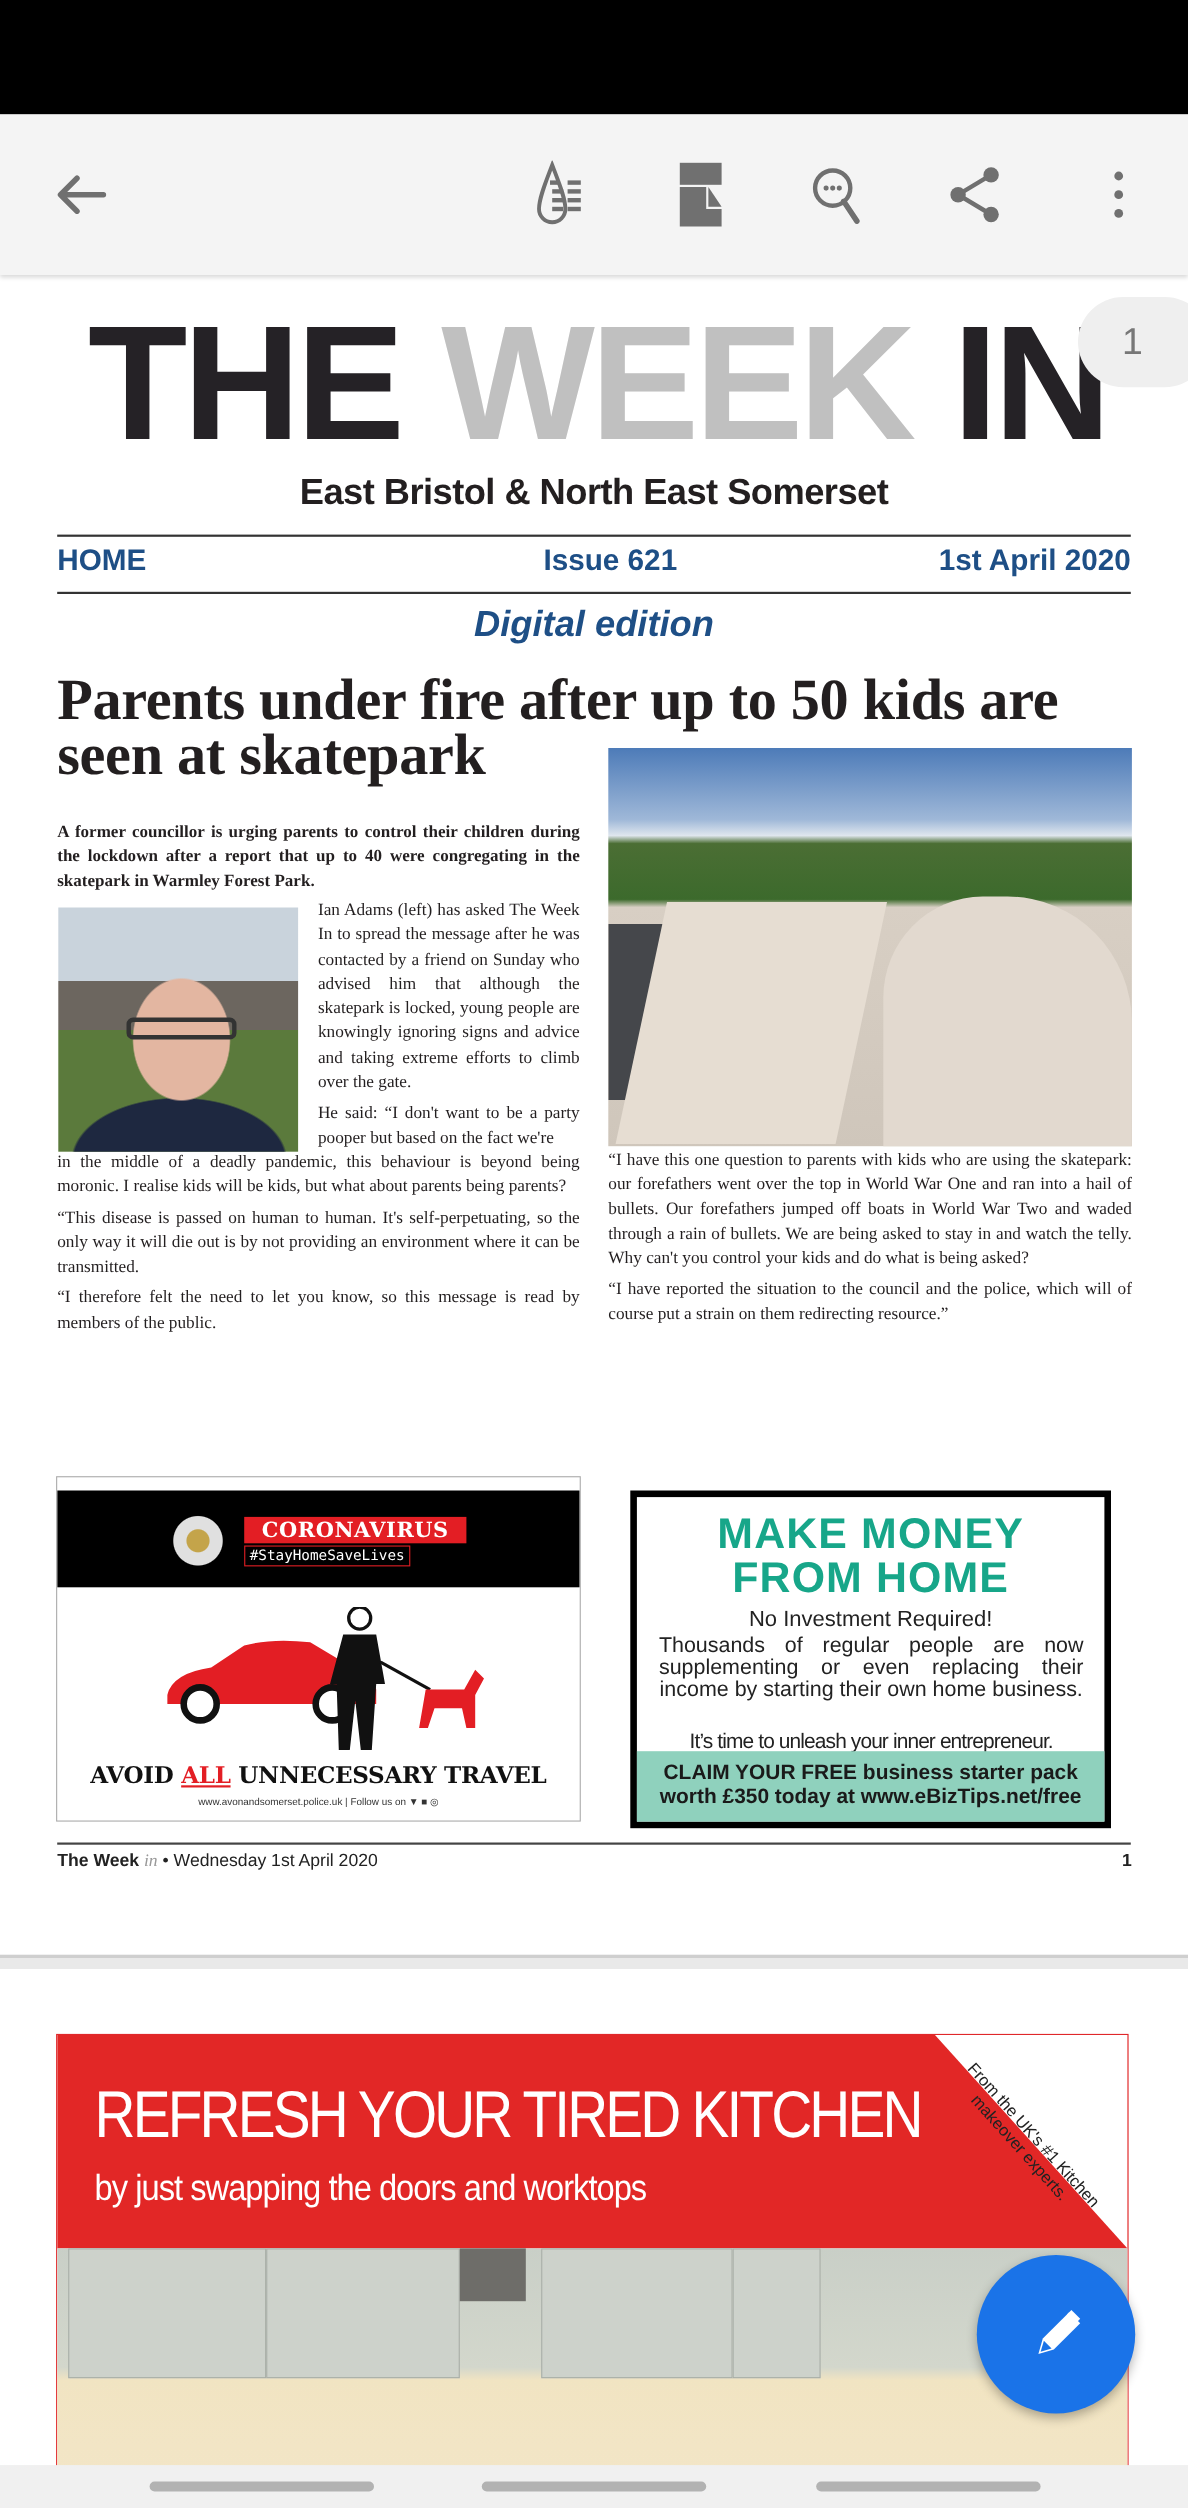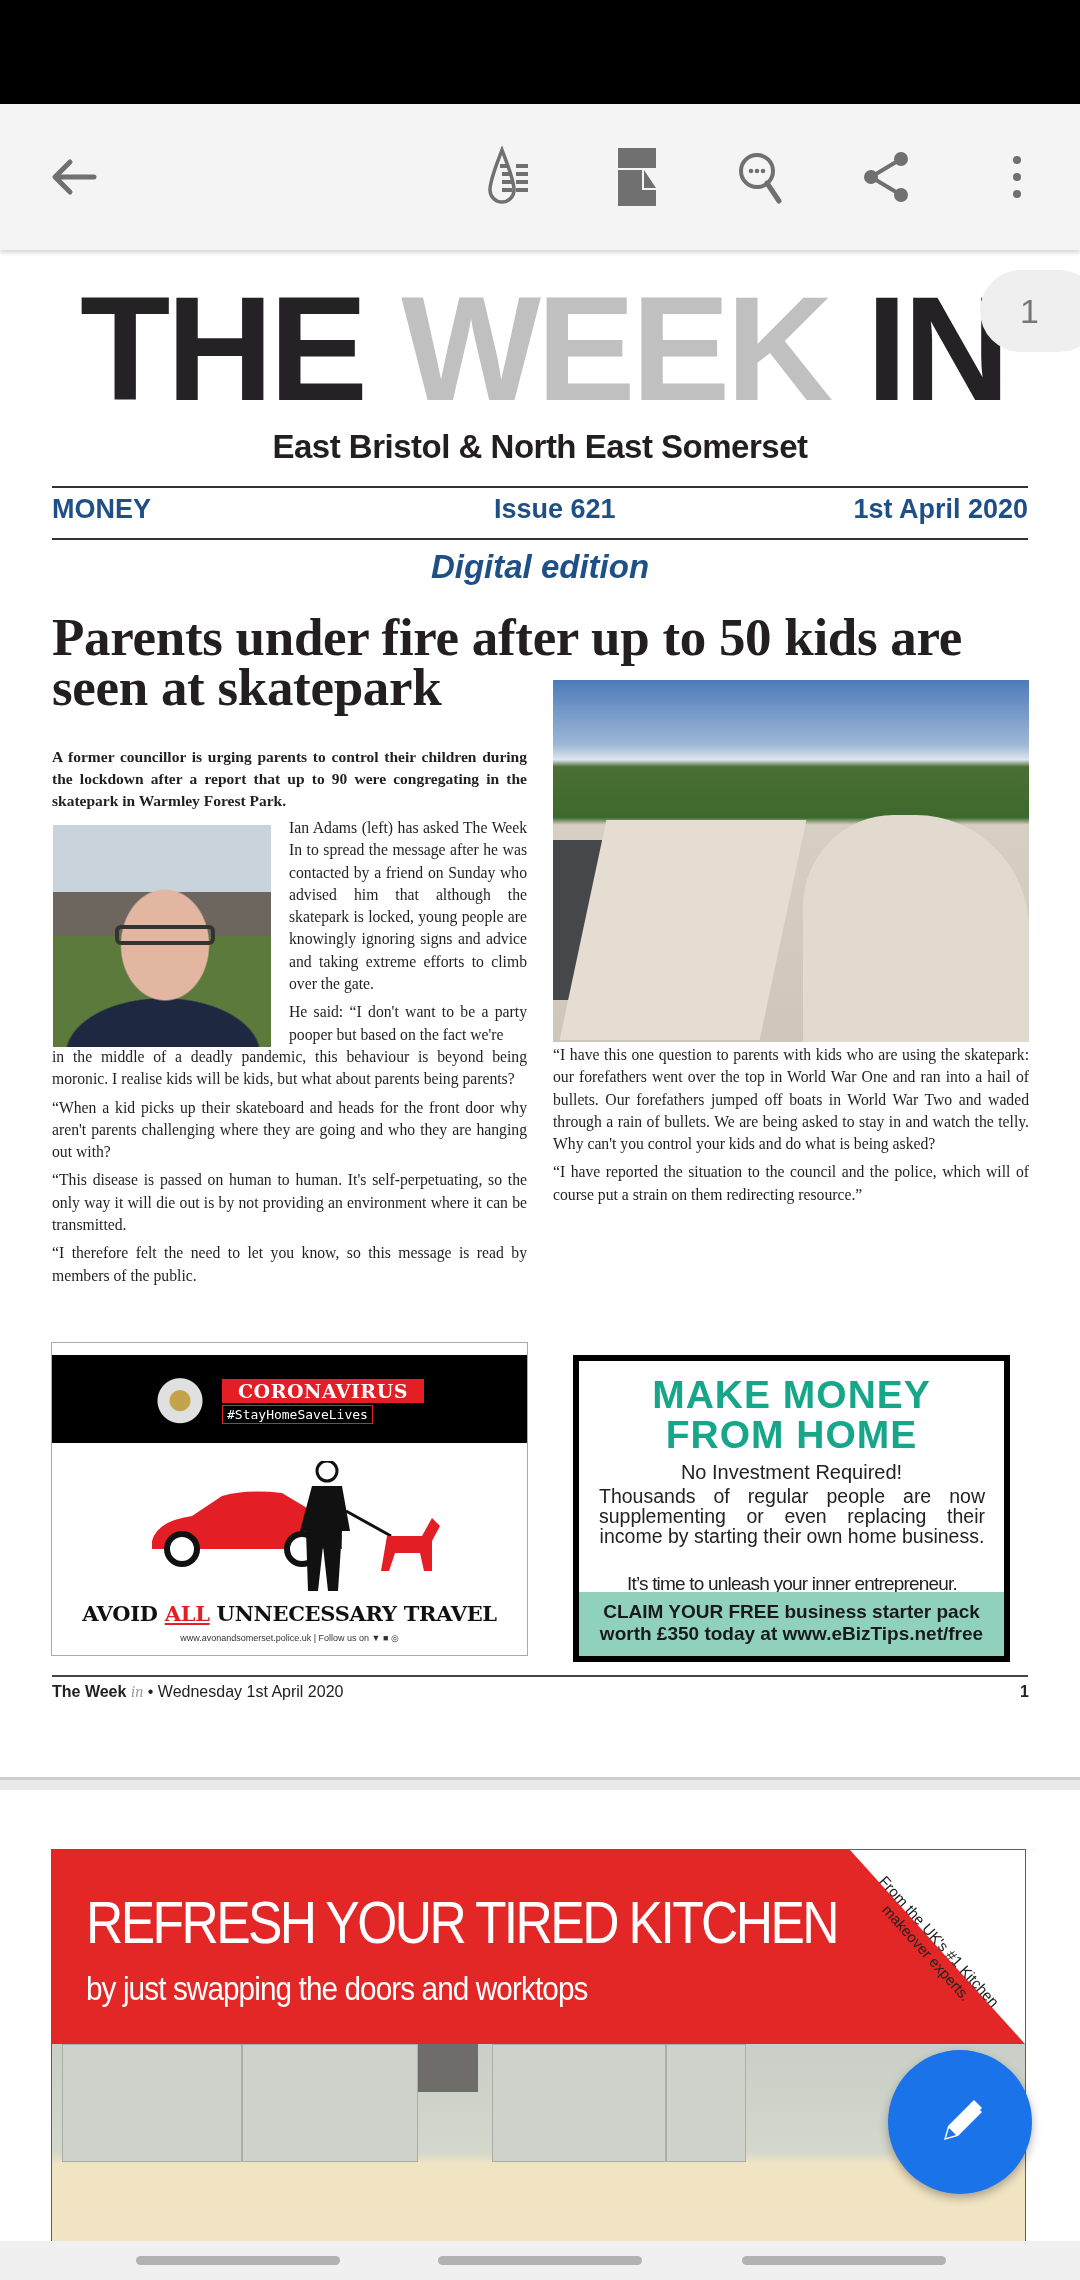--- a/index.html
+++ b/index.html
@@ -155,43 +155,42 @@
 
 <div class="page"></div>
 
 <div class="page-indicator">1</div>
 
 <div class="masthead"><span class="dark">THE </span><span class="light">WEEK</span><span class="dark"> IN</span></div>
 
 <div class="region">East Bristol &amp; North East Somerset</div>
 <div class="rule" style="top:486px;"></div>
 <div class="issue-row">
-  <span style="left:0;">MONEY</span>
+  <span style="left:0;">HOME</span>
   <span style="left:442px;">Issue 621</span>
   <span style="right:0;">1st April 2020</span>
 </div>
 <div class="rule" style="top:538px;"></div>
 <div class="digital">Digital edition</div>
 
 <h1 class="headline">Parents under fire after up to 50 kids are seen at skatepark</h1>
 
-<div class="standfirst serif">A former councillor is urging parents to control their children during the lockdown after a report that up to 90 were congregating in the skatepark in Warmley Forest Park.</div>
+<div class="standfirst serif">A former councillor is urging parents to control their children during the lockdown after a report that up to 40 were congregating in the skatepark in Warmley Forest Park.</div>
 
 <div class="photo-ian">
     <div class="glasses"></div>
   </div>
 
 <div class="wrap-text serif">
   <p>Ian Adams (left) has asked The Week In to spread the message after he was contacted by a friend on Sunday who advised him that although the skatepark is locked, young people are knowingly ignoring signs and advice and taking extreme efforts to climb over the gate.</p>
   <p>He said: “I don't want to be a party pooper but based on the fact we're</p>
 </div>
 
 <div class="col-left-text serif" style="top:1046px;">
   <p>in the middle of a deadly pandemic, this behaviour is beyond being moronic. I realise kids will be kids, but what about parents being parents?</p>
-  <p>“When a kid picks up their skateboard and heads for the front door why aren't parents challenging where they are going and who they are hanging out with?</p>
   <p>“This disease is passed on human to human. It's self-perpetuating, so the only way it will die out is by not providing an environment where it can be transmitted.</p>
   <p>“I therefore felt the need to let you know, so this message is read by members of the public.</p>
 </div>
 
 <div class="photo-skate">
   <div class="shadow"></div>
   <div class="shape1"></div>
   <div class="shape2"></div>
 </div>
 

